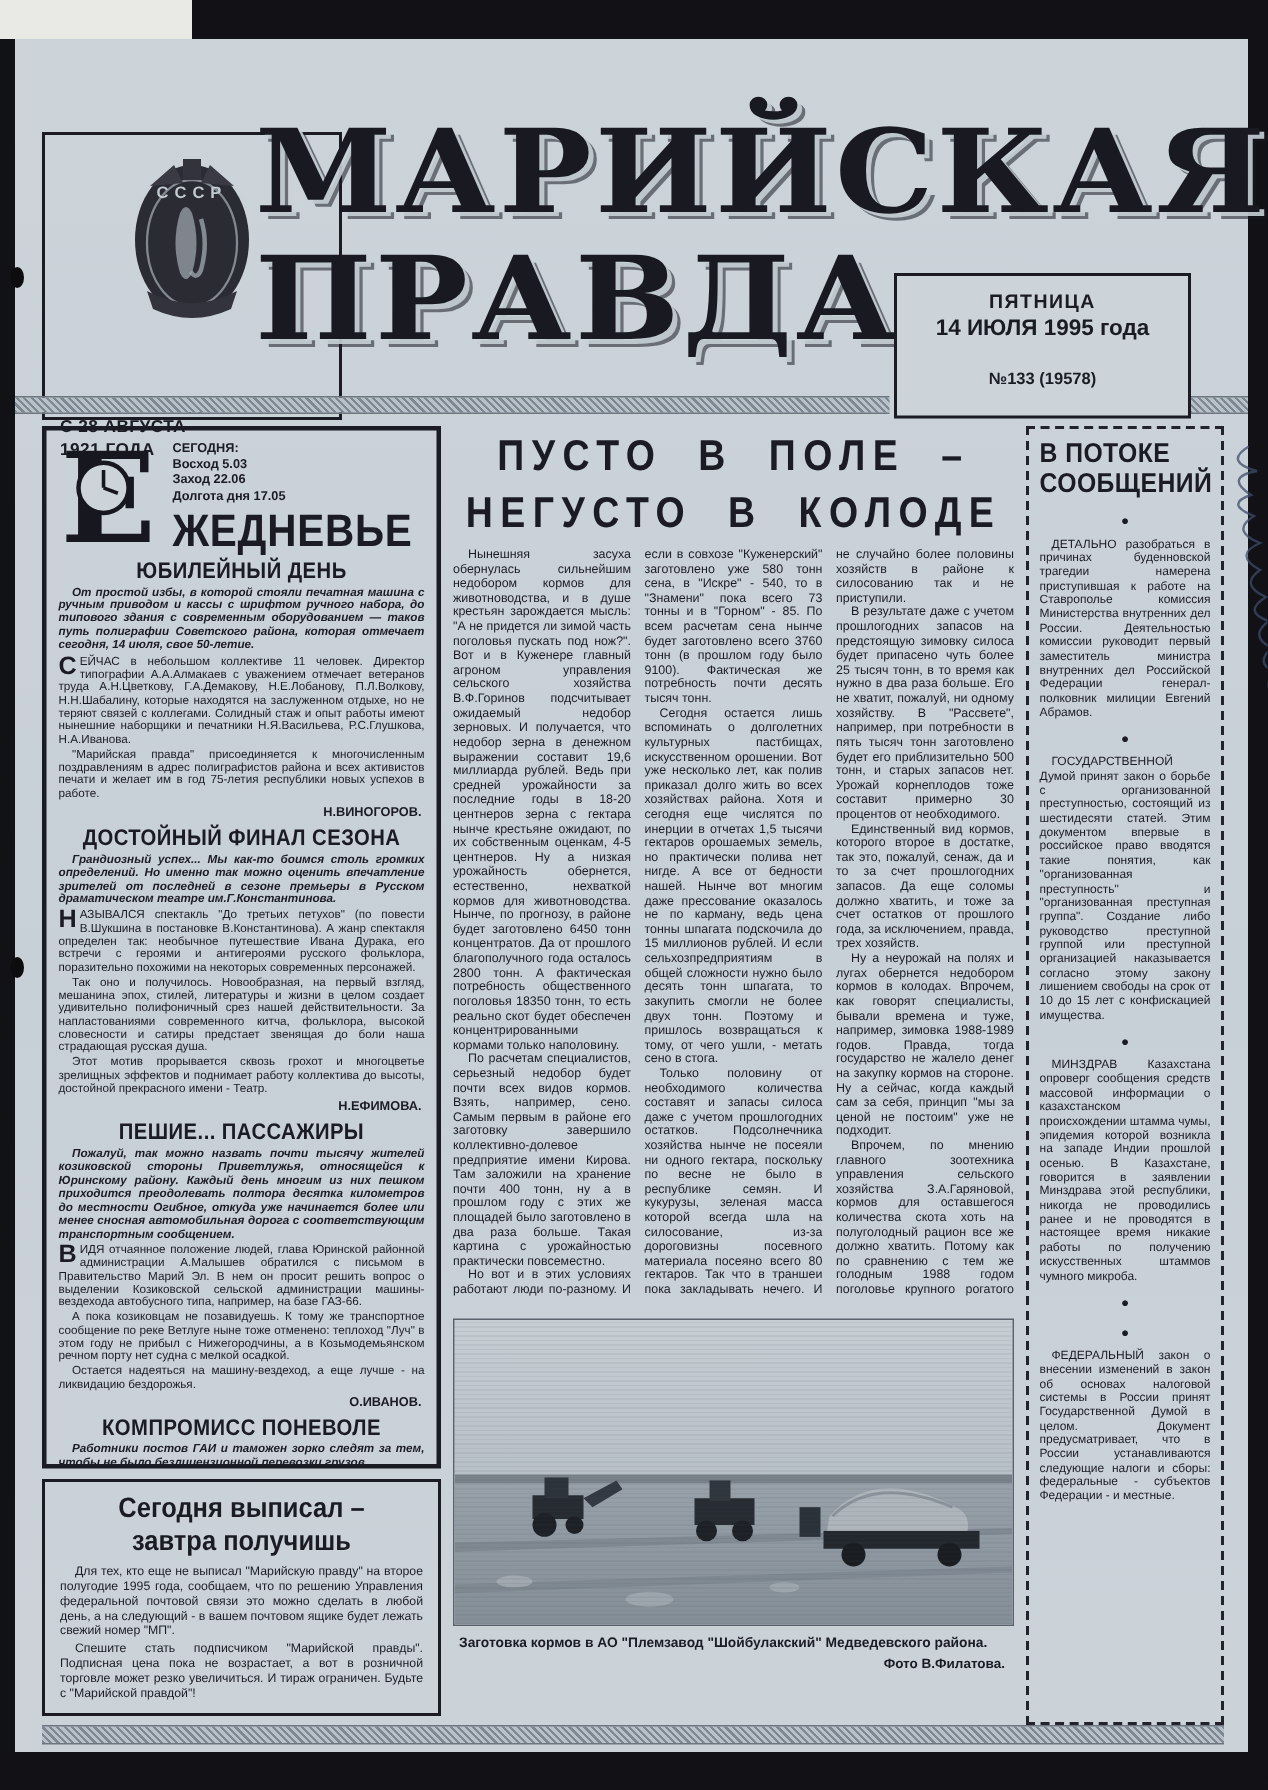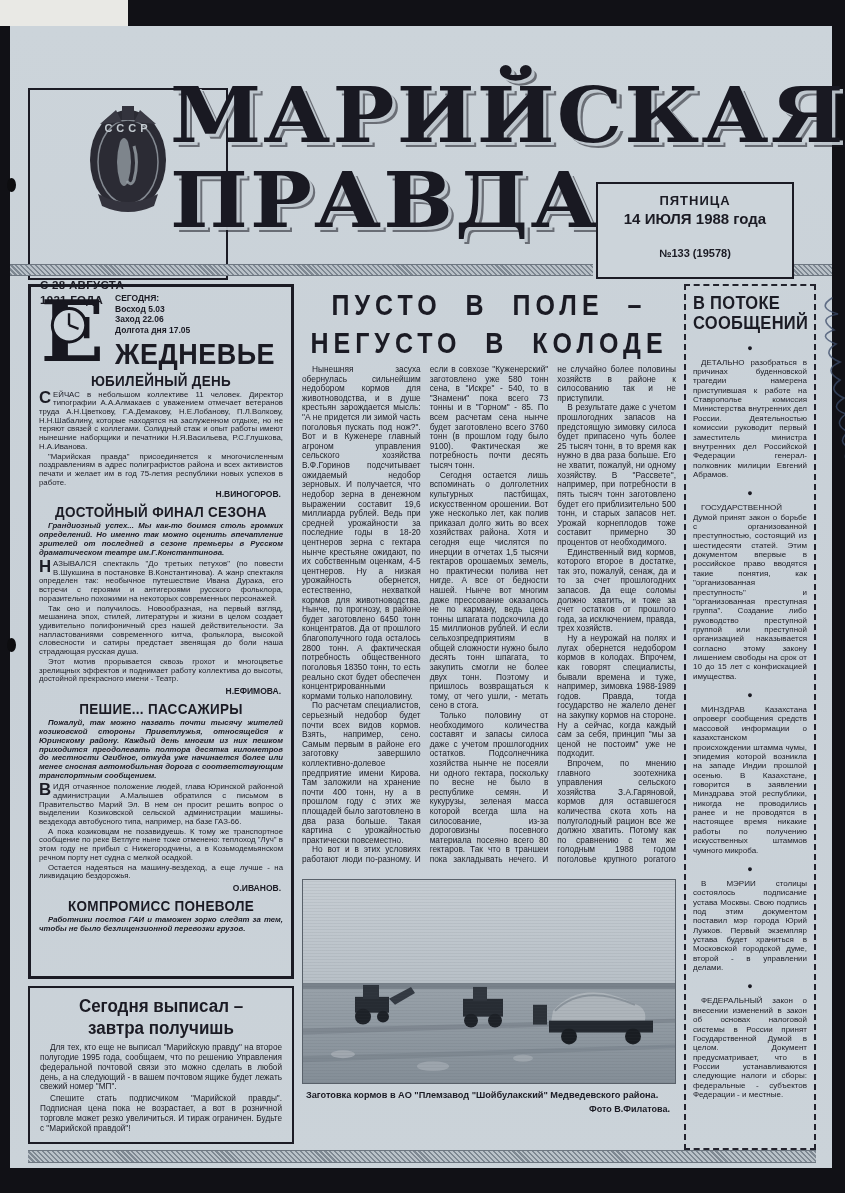--- a/index.html
+++ b/index.html
@@ -125,21 +125,21 @@
     </div>
   </div>
 
   <div class="masthead">
     <div class="mast-line">МАРИЙСКАЯ</div>
     <div class="mast-line mast-line2">ПРАВДА</div>
   </div>
 
   <div class="date-box">
     <div class="weekday">ПЯТНИЦА</div>
-    <div class="date">14 ИЮЛЯ 1988 года</div>
+    <div class="date">14 ИЮЛЯ 1995 года</div>
     <div class="issue">№133 (19578)</div>
   </div>
 
   <div class="price-rule">
     <div class="hatch grow"></div>
     <div class="price-text">Розничная цена 300 рублей</div>
     <div class="hatch tail"></div>
   </div>
 
   <div class="content">
@@ -159,20 +159,21 @@
               <div>Восход 5.03</div>
               <div>Заход 22.06</div>
               <div>Долгота дня 17.05</div>
             </div>
             <div class="logo-rest">ЖЕДНЕВЬЕ</div>
           </div>
         </div>
 
         <div class="article">
           <h3>ЮБИЛЕЙНЫЙ ДЕНЬ</h3>
+          <p class="lead">От простой избы, в которой стояли печатная машина с ручным приводом и кассы с шрифтом ручного набора, до типового здания с современным оборудованием — таков путь полиграфии Советского района, которая отмечает сегодня, 14 июля, свое 50-летие.</p>
           <p class="body dropcap">СЕЙЧАС в небольшом коллективе 11 человек. Директор типографии А.А.Алмакаев с уважением отмечает ветеранов труда А.Н.Цветкову, Г.А.Демакову, Н.Е.Лобанову, П.Л.Волкову, Н.Н.Шабалину, которые находятся на заслуженном отдыхе, но не теряют связей с коллегами. Солидный стаж и опыт работы имеют нынешние наборщики и печатники Н.Я.Васильева, Р.С.Глушкова, Н.А.Иванова.</p>
           <p class="body">"Марийская правда" присоединяется к многочисленным поздравлениям в адрес полиграфистов района и всех активистов печати и желает им в год 75-летия республики новых успехов в работе.</p>
           <div class="byline">Н.ВИНОГОРОВ.</div>
         </div>
 
         <div class="article">
           <h3>ДОСТОЙНЫЙ ФИНАЛ СЕЗОНА</h3>
           <p class="lead">Грандиозный успех... Мы как-то боимся столь громких определений. Но именно так можно оценить впечатление зрителей от последней в сезоне премьеры в Русском драматическом театре им.Г.Константинова.</p>
           <p class="body dropcap">НАЗЫВАЛСЯ спектакль "До третьих петухов" (по повести В.Шукшина в постановке В.Константинова). А жанр спектакля определен так: необычное путешествие Ивана Дурака, его встречи с героями и антигероями русского фольклора, поразительно похожими на некоторых современных персонажей.</p>
           <p class="body">Так оно и получилось. Новообразная, на первый взгляд, мешанина эпох, стилей, литературы и жизни в целом создает удивительно полифоничный срез нашей действительности. За напластованиями современного китча, фольклора, высокой словесности и сатиры предстает звенящая до боли наша страдающая русская душа.</p>
@@ -276,21 +277,20 @@
           <span>В ПОТОКЕ</span><br>
           <span>СООБЩЕНИЙ</span>
         </h2>
         <div class="sep"></div>
         <p class="item">ДЕТАЛЬНО разобраться в причинах буденновской трагедии намерена приступившая к работе на Ставрополье комиссия Министерства внутренних дел России. Деятельностью комиссии руководит первый заместитель министра внутренних дел Российской Федерации генерал-полковник милиции Евгений Абрамов.</p>
         <div class="sep"></div>
         <p class="item">ГОСУДАРСТВЕННОЙ Думой принят закон о борьбе с организованной преступностью, состоящий из шестидесяти статей. Этим документом впервые в российское право вводятся такие понятия, как "организованная преступность" и "организованная преступная группа". Создание либо руководство преступной группой или преступной организацией наказывается согласно этому закону лишением свободы на срок от 10 до 15 лет с конфискацией имущества.</p>
         <div class="sep"></div>
         <p class="item">МИНЗДРАВ Казахстана опроверг сообщения средств массовой информации о казахстанском происхождении штамма чумы, эпидемия которой возникла на западе Индии прошлой осенью. В Казахстане, говорится в заявлении Минздрава этой республики, никогда не проводились ранее и не проводятся в настоящее время никакие работы по получению искусственных штаммов чумного микроба.</p>
         <div class="sep"></div>
-        <p class="item">В МЭРИИ столицы состоялось подписание устава Москвы. Свою подпись под этим документом поставил мэр города Юрий Лужков. Первый экземпляр устава будет храниться в Московской городской думе, второй - в управлении делами.</p>
         <div class="sep"></div>
         <p class="item">ФЕДЕРАЛЬНЫЙ закон о внесении изменений в закон об основах налоговой системы в России принят Государственной Думой в целом. Документ предусматривает, что в России устанавливаются следующие налоги и сборы: федеральные - субъектов Федерации - и местные.</p>
 
       </div>
     </div>
   </div>
 
   <div class="bottom-hatch hatch"></div>
 
   <svg class="handwriting" viewBox="0 0 46 190">

